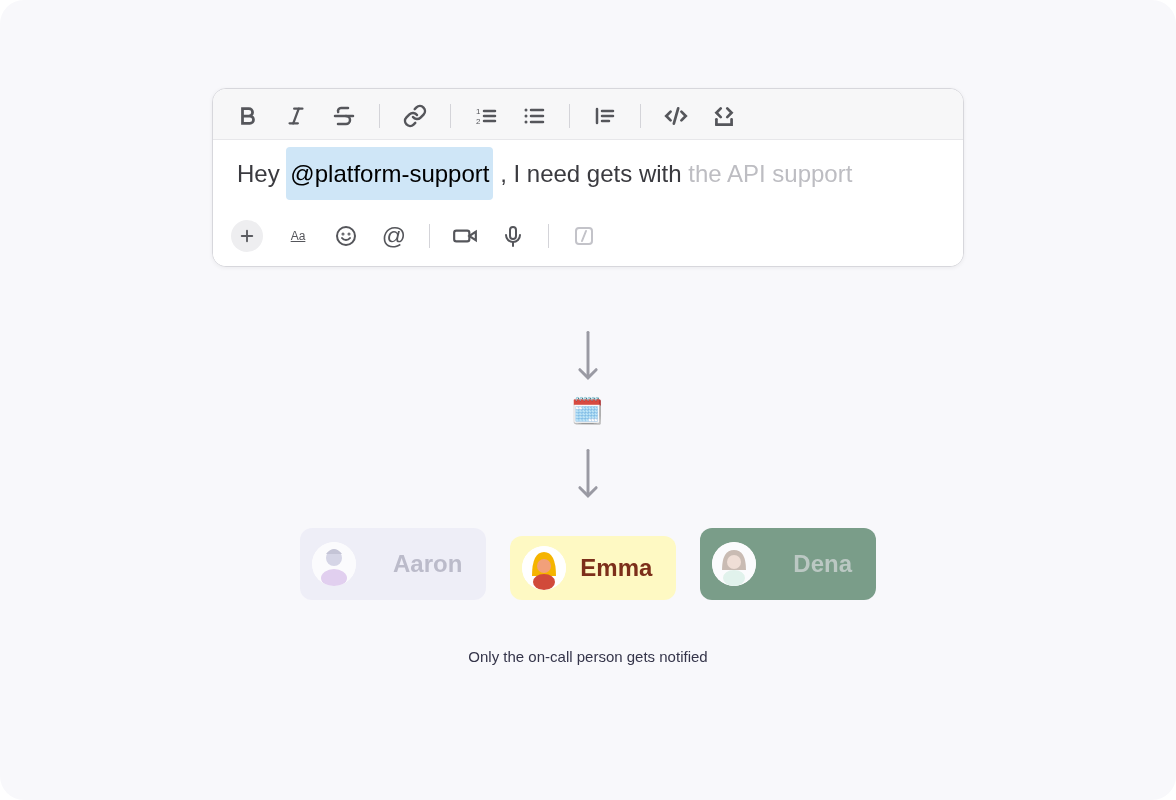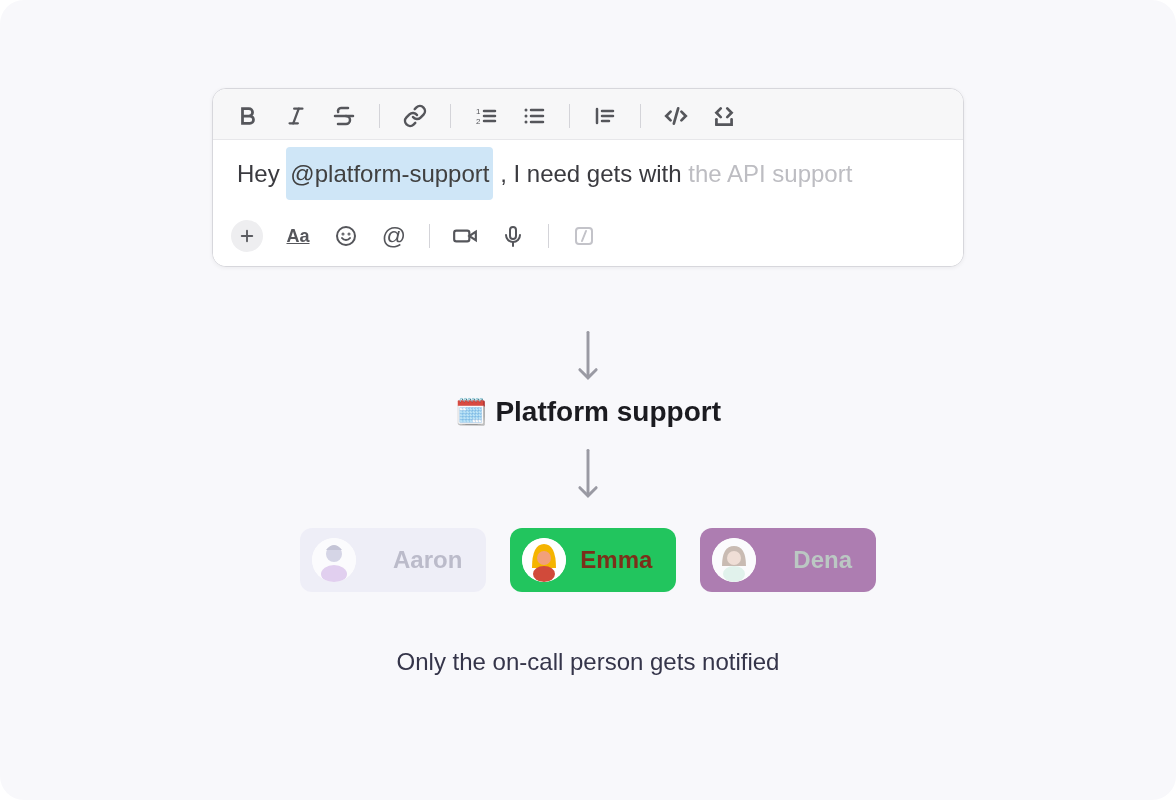--- a/index.html
+++ b/index.html
@@ -66,21 +66,21 @@
   }
   .message-area::after {
     content: "";
     position: absolute;
     right: 0; top: 0; bottom: 0;
     width: 80px;
     background: linear-gradient(to right, rgba(255,255,255,0), #fff);
   }
   .mention {
     background: #cfe6f7;
-    color: #404040;
+    color: #000000;
     border-radius: 4px;
     padding: 13px 4px;
   }
   .msg-fade {
     color: #bdbdc2;
   }
   .plus-btn {
     width: 32px; height: 32px;
     border-radius: 50%;
     background: #eeeef0;
@@ -136,29 +136,29 @@
     width: 44px; height: 44px;
     border-radius: 50%;
     background: #fff;
     display: inline-flex;
     align-items: center;
     justify-content: center;
     overflow: hidden;
     flex-shrink: 0;
   }
   .chip-aaron { background: #e7e6f5; color: #8b8ba3; }
-  .chip-emma  { background: #22c55e; color: #7c2f1a; }
-  .chip-dena  { background: #701a75; color: #8aa297; }
+  .chip-emma  { background: #fef9c3; color: #7c2f1a; margin-top: 8px; }
+  .chip-dena  { background: #14532d; color: #8aa297; }
   .caption {
     position: absolute;
     top: 648px;
     left: 0;
     width: 100%;
     text-align: center;
-    font-size: 24px;
+    font-size: 15px;
     color: #35354a;
   }
 </style>
 </head>
 <body>
 
 <div class="canvas">
 
   <div class="composer">
 
@@ -242,21 +242,21 @@
       <span> , I need gets with </span><span class="msg-fade">the API support</span>
     </div>
 
     <div class="toolbar-bottom">
       <span class="plus-btn">
         <svg width="18" height="18" viewBox="0 0 24 24" fill="none" stroke="currentColor" stroke-width="2.5" stroke-linecap="round">
             <line x1="12" y1="5" x2="12" y2="19"></line>
             <line x1="5" y1="12" x2="19" y2="12"></line>
           </svg>
       </span>
-      <span class="tb-icon" style="text-decoration: underline; font-size:18px; font-weight:700;">Aa</span>
+      <span class="tb-icon" style="text-decoration: underline; font-size:12px; font-weight:400;">Aa</span>
       <span class="tb-icon">
         <svg width="24" height="24" viewBox="0 0 24 24" fill="none" stroke="currentColor" stroke-width="2" stroke-linecap="round">
             <circle cx="12" cy="12" r="9"></circle>
             <path d="M8 14s1.5 2 4 2 4-2 4-2"></path>
             <circle cx="9" cy="10" r="0.5" fill="currentColor"></circle>
             <circle cx="15" cy="10" r="0.5" fill="currentColor"></circle>
           </svg>
       </span>
       <span class="tb-icon" style="font-size:24px;">@</span>
       <span class="divider"></span>
@@ -285,21 +285,20 @@
 
   <div class="arrow-down arrow1">
     <svg width="28" height="56" viewBox="0 0 24 48" fill="none" stroke="currentColor" stroke-width="2.5" stroke-linecap="round">
         <line x1="12" y1="2" x2="12" y2="40"></line>
         <polyline points="5 34 12 41 19 34"></polyline>
       </svg>
   </div>
 
   <div class="schedule-label">
     <span class="calendar-emoji">🗓️</span>
-    <span>Platform support</span>
   </div>
 
   <div class="arrow-down arrow2">
     <svg width="28" height="56" viewBox="0 0 24 48" fill="none" stroke="currentColor" stroke-width="2.5" stroke-linecap="round">
         <line x1="12" y1="2" x2="12" y2="40"></line>
         <polyline points="5 34 12 41 19 34"></polyline>
       </svg>
   </div>
 
   <div class="users-row">

